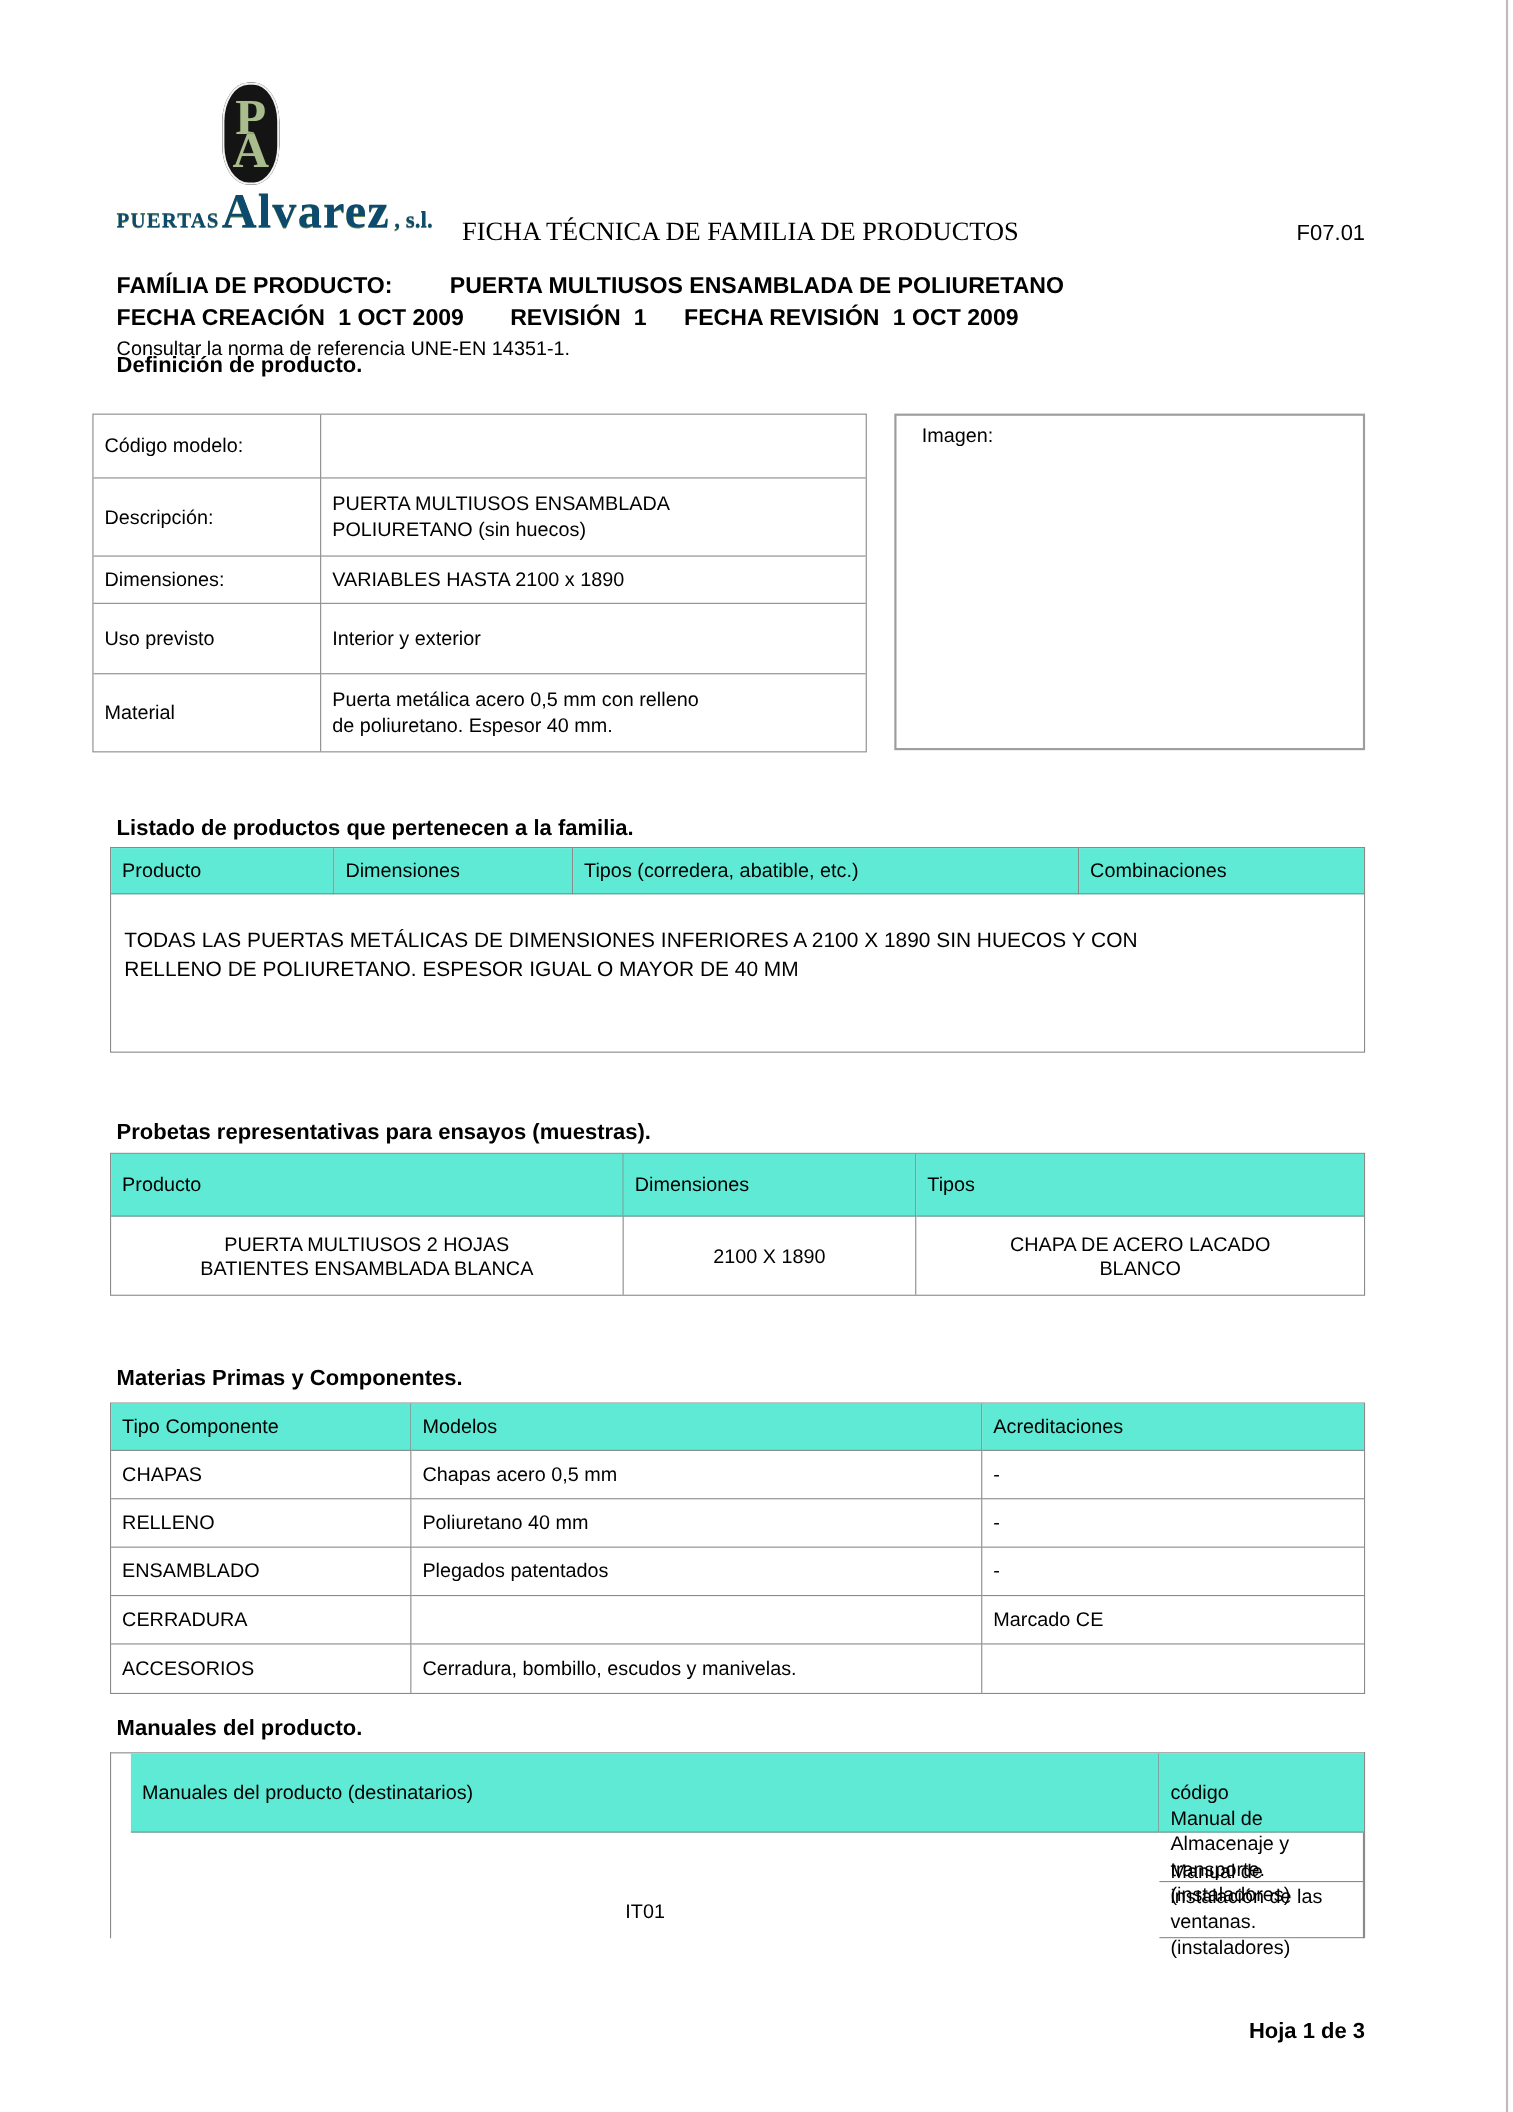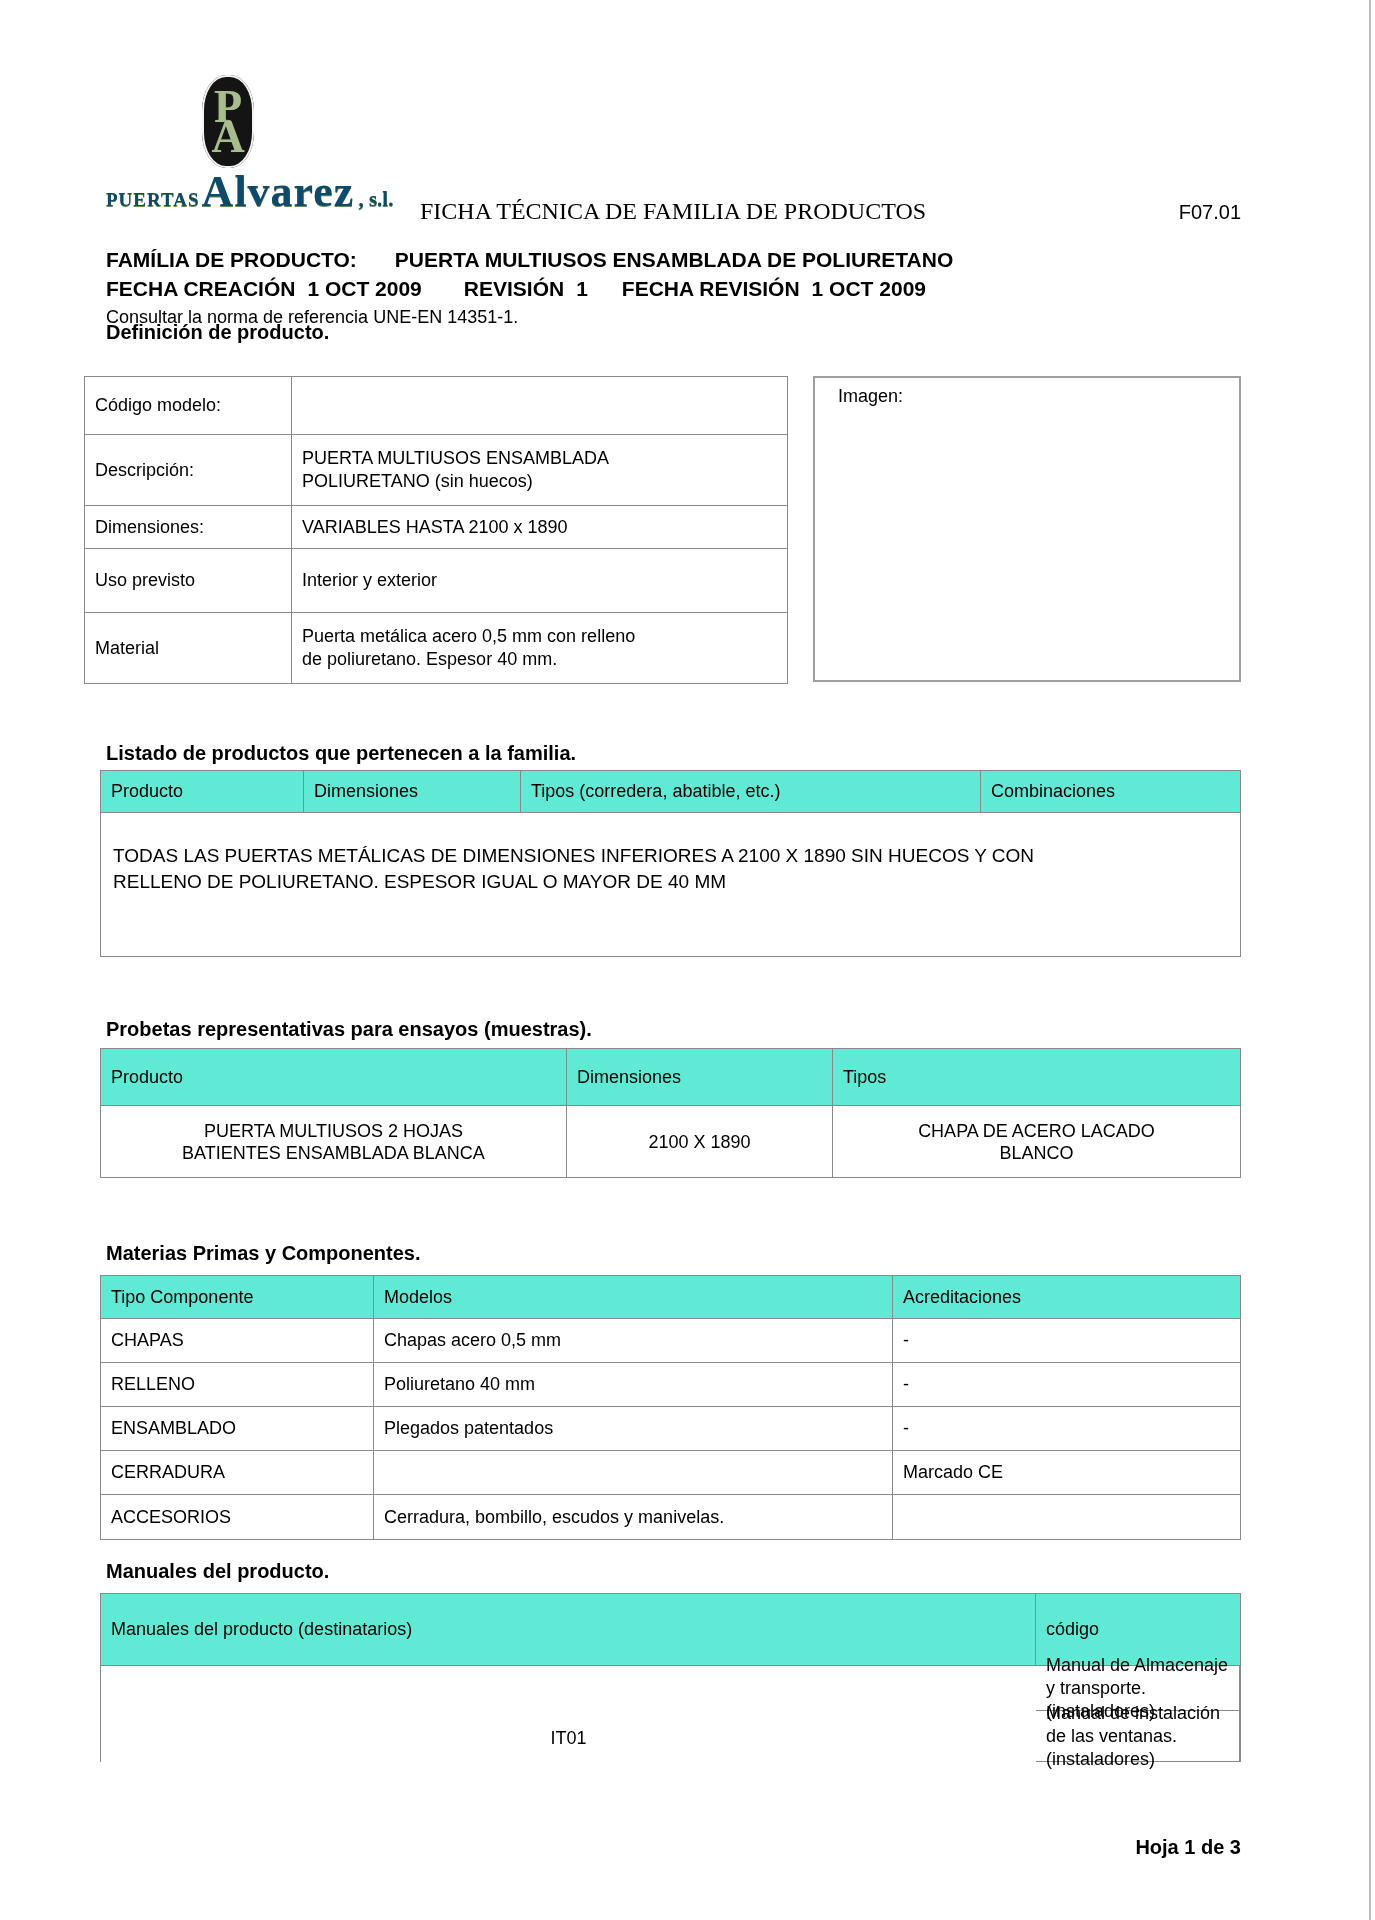--- a/index.html
+++ b/index.html
@@ -19,21 +19,21 @@
          font-family:"Liberation Serif",serif;font-weight:bold;color:#0c4a6e;
          text-shadow:0 1px 0 #6d8a4e;}
   #brand .puertas{font-size:19px;letter-spacing:1px;}
   #brand .alvarez{font-size:44px;letter-spacing:1px;margin-left:2px;}
   #brand .sl{font-size:21px;margin-left:4px;}
 
   
   #doc-title-row{left:420px;top:198px;width:821px;display:flex;justify-content:space-between;align-items:baseline;}
   #doc-title{font-family:"Liberation Serif",serif;font-size:24px;}
   #doc-code{font-size:20px;}
-  #family-line{left:106px;top:248px;font-weight:bold;font-size:21px;display:flex;gap:38px;}
+  #family-line{left:106px;top:248px;font-weight:bold;font-size:21px;display:flex;gap:52px;}
   #fecha-line{left:106px;top:277px;font-weight:bold;font-size:21px;display:flex;}
   #fecha-line .g12{margin-left:12px;} #fecha-line .g42{margin-left:42px;} #fecha-line .g34{margin-left:34px;}
   #norm-note{left:106px;top:307px;font-size:18px;}
 
   
   .sec-h{font-weight:bold;font-size:20px;}
 
   
   .tbl{position:absolute;display:grid;border:1px solid #8a8a8a;box-sizing:border-box;background:#fff;}
   .cell{box-sizing:border-box;display:flex;align-items:center;padding:4px 10px;font-size:18px;line-height:23px;}
@@ -53,21 +53,21 @@
                        font-size:19px;line-height:26px;}
 
   #probetas-table{left:100px;top:1048px;width:1141px;grid-template-columns:466px 266px 1fr;
                   grid-template-rows:57px 71px;}
   #probetas-table .cell{line-height:22px;}
 
   #materias-table{left:100px;top:1275px;width:1141px;grid-template-columns:273px 519px 1fr;
                   grid-template-rows:43px 44px 44px 44px 44px 44px;}
 
   #manuales-table{left:100px;top:1593px;width:1141px;grid-template-columns:935px 1fr;
-                  grid-template-rows:72px 45px 51px;border-bottom:none;}
+                  grid-template-rows:72px 45px 51px;border-bottom:none;padding-left:18px;}
   #manuales-table .codigo-span{grid-row:2/4;align-items:flex-end;justify-content:center;
                                padding-bottom:12px;}
 
   #footer-page{left:941px;top:1836px;width:300px;text-align:right;font-weight:bold;font-size:20px;}
   #page-right-border{left:1369px;top:0;width:2px;height:1920px;background:#bcbcbc;}
 </style>
 </head>
 <body>
 
 <div id="page">

